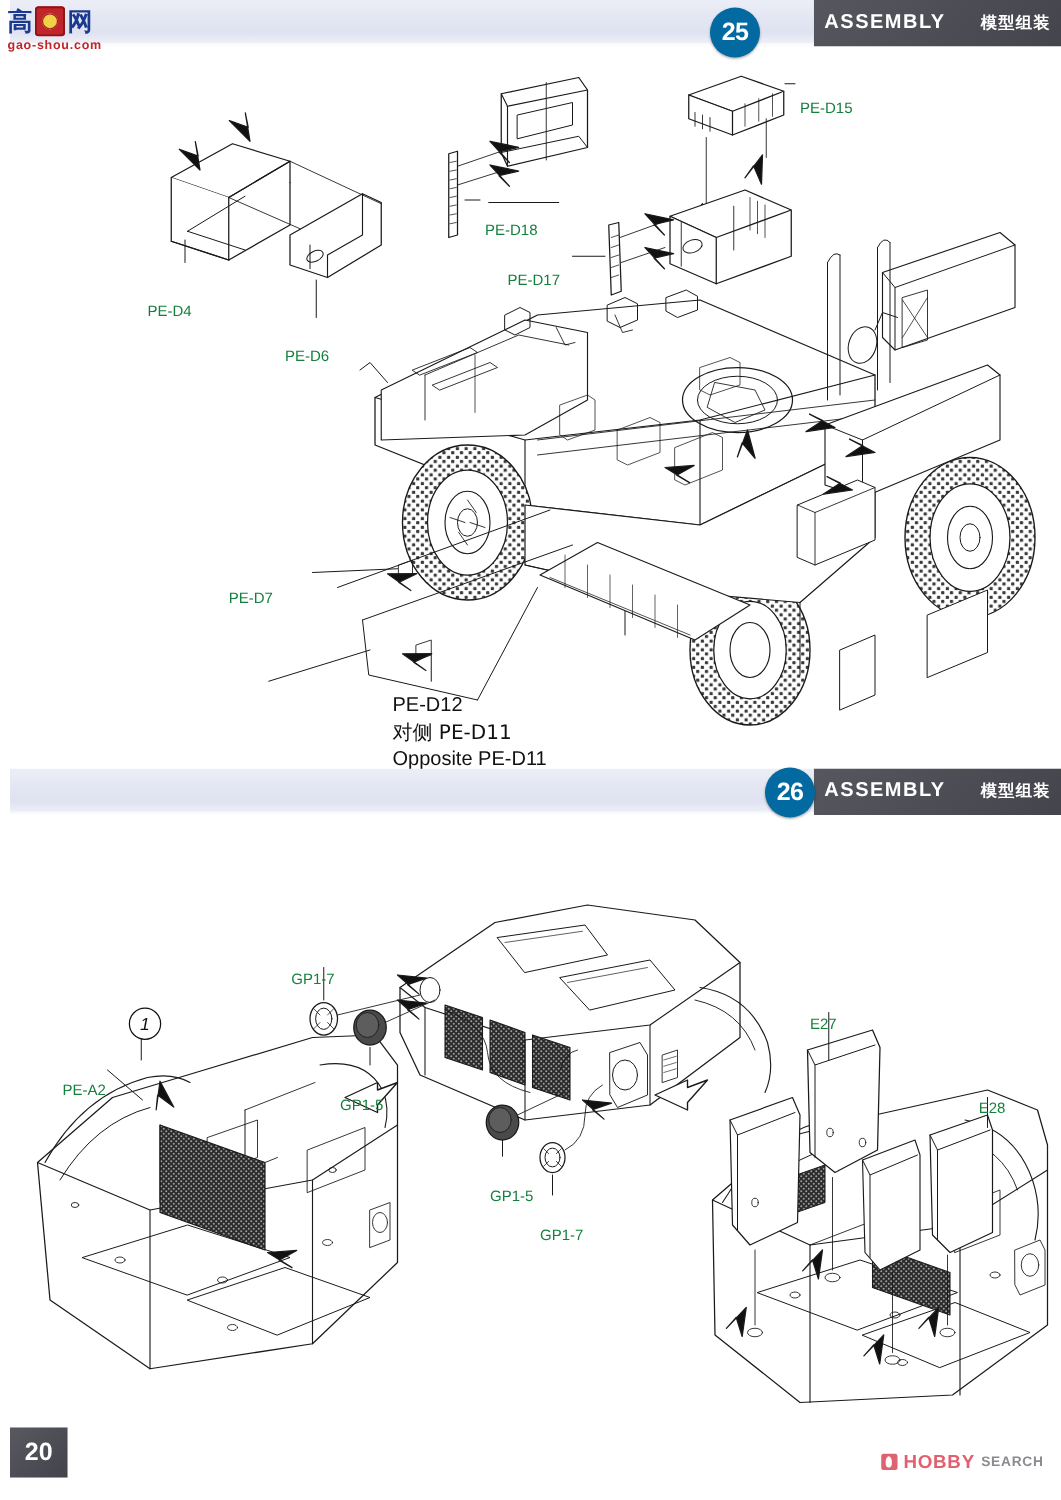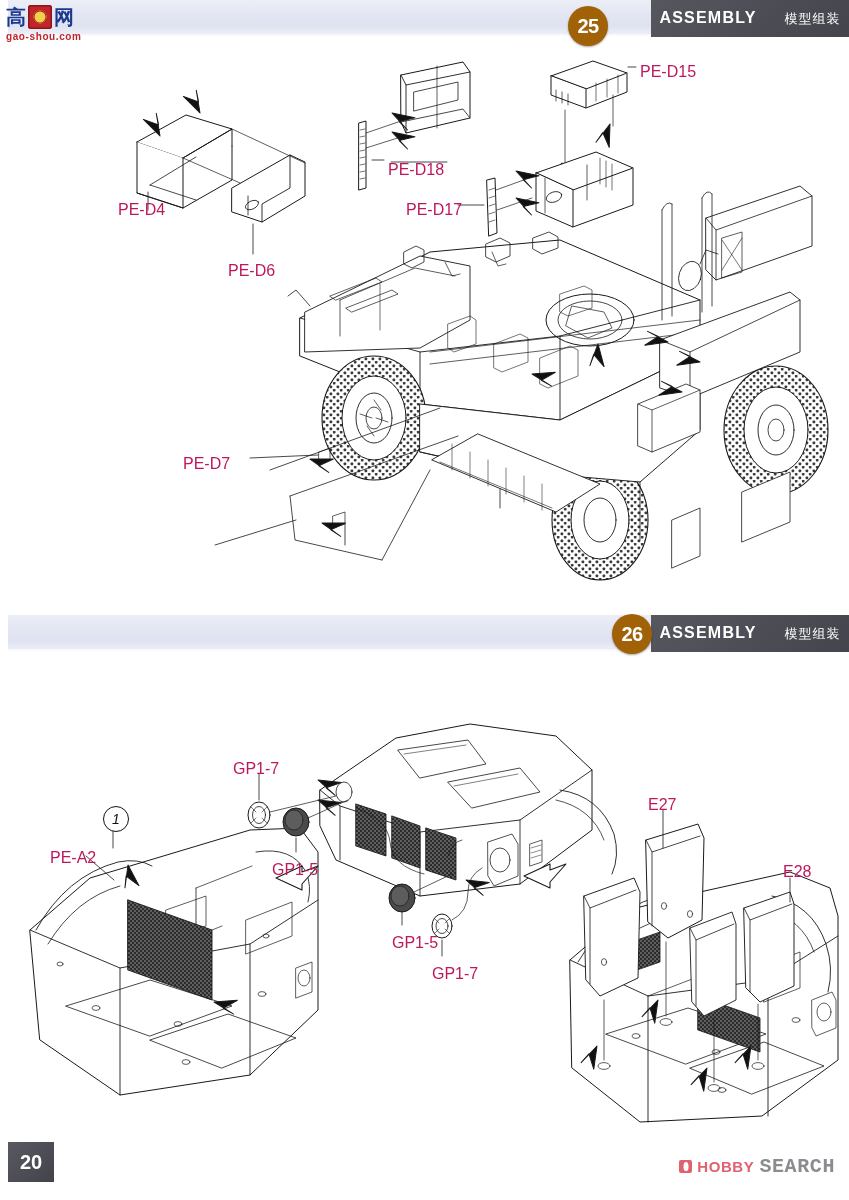--- a/index.html
+++ b/index.html
@@ -17,34 +17,34 @@
     flex:1;
     background:linear-gradient(180deg,#eceef7 0%,#e2e5f2 45%,#dfe2f0 70%,#f2f3f9 100%);
     position:relative;
   }
   .hdr-gradient::after{
     content:"";position:absolute;left:0;right:0;bottom:0;height:3px;
     background:linear-gradient(180deg,#f4f5fa,#ffffff);
   }
   .step-badge{
     position:absolute;width:40px;height:40px;border-radius:50%;
-    background:#a16207;color:#fff;display:flex;align-items:center;justify-content:center;
+    background:#0369a1;color:#fff;display:flex;align-items:center;justify-content:center;
     font-size:20px;font-weight:bold;letter-spacing:-0.5px;
     box-shadow:0 1px 2px rgba(0,0,0,.35);
     z-index:4;
   }
   .assembly-block{
     width:198px;background:#4c4c55;
     display:flex;flex-direction:row;align-items:center;justify-content:center;
     color:#fff;line-height:1.05;
     background-image:linear-gradient(135deg,rgba(255,255,255,.06) 0%,rgba(0,0,0,.10) 100%);
     gap:28px;
   }
   .assembly-en{font-size:16px;font-weight:bold;letter-spacing:1.2px;}
-  .assembly-cn{font-size:13px;font-weight:normal;letter-spacing:1px;margin-top:1px;
+  .assembly-cn{font-size:13px;font-weight:bold;letter-spacing:1px;margin-top:1px;
     font-family:"DejaVu Sans",sans-serif;}
 
   
   .site-logo{position:absolute;left:6px;top:3px;width:108px;height:40px;z-index:6;}
   .logo-row{display:flex;align-items:center;gap:2px;height:27px;}
   .logo-cn{font-size:20px;font-weight:bold;color:#1b3a8f;font-family:"DejaVu Sans",sans-serif;line-height:1;}
   .logo-seal{width:24px;height:24px;border-radius:3px;background:#c0252b;position:relative;
     box-shadow:inset 0 0 0 1.5px #8d1418;}
   .logo-seal::before{content:"";position:absolute;left:50%;top:50%;transform:translate(-50%,-50%);
     width:13px;height:13px;border-radius:50%;background:#f2d14a;box-shadow:inset 0 0 0 1px #a3231f;}
@@ -57,24 +57,24 @@
     font-size:20px;font-weight:bold;
     background-image:linear-gradient(135deg,rgba(255,255,255,.07),rgba(0,0,0,.12));
   }
 
   
   .hs-watermark{position:absolute;right:14px;bottom:22px;display:flex;align-items:center;gap:5px;}
   .hs-mark{width:13px;height:13px;background:#e0616f;border-radius:2px;position:relative;}
   .hs-mark::after{content:"";position:absolute;left:50%;top:2px;transform:translateX(-50%);
     width:5px;height:9px;background:#fff;border-radius:50% 50% 45% 45%;}
   .hs-hobby{font-size:15px;font-weight:bold;color:#e0616f;letter-spacing:.6px;}
-  .hs-search{font-size:20px;font-weight:bold;color:#8b8b90;letter-spacing:.6px;font-family:Liberation Mono, monospace;}
-
-  
-  .lbl{position:absolute;font-size:16px;color:#be185d;white-space:nowrap;line-height:1.32;}
+  .hs-search{font-size:11px;font-weight:bold;color:#8b8b90;letter-spacing:.6px;}
+
+  
+  .lbl{position:absolute;font-size:12px;color:#15803d;white-space:nowrap;line-height:1.32;margin-top:18px;}
   .lbl-group{position:absolute;font-size:16px;color:#111;line-height:1.34;white-space:nowrap;}
   .lbl-group .cnrow{font-family:"DejaVu Sans",sans-serif;}
 
   
   .circle-callout{
     position:absolute;width:24px;height:24px;border-radius:50%;
     border:1.4px solid #111;display:flex;align-items:center;justify-content:center;
     font-size:14px;color:#111;background:#fff;font-style:italic;
   }
 
@@ -524,29 +524,34 @@
 
   <div class="site-logo">
     <div class="logo-row">
       <span class="logo-cn">高</span>
       <span class="logo-seal"></span>
       <span class="logo-cn">网</span>
     </div>
     <div class="logo-url">gao-shou.com</div>
   </div>
 
-  <div class="lbl" style="left:118px;top:199px;">PE-D4</div>
+  <div class="lbl" style="left:118px;top:224px;">PE-D4</div>
   <div class="lbl" style="left:228px;top:260px;">PE-D6</div>
   <div class="lbl" style="left:388px;top:159px;">PE-D18</div>
   <div class="lbl" style="left:406px;top:199px;">PE-D17</div>
   <div class="lbl" style="left:640px;top:61px;">PE-D15</div>
 
   <div class="lbl" style="left:183px;top:453px;">PE-D7</div>
 
 
+  <div class="lbl-group" style="left:314px;top:554px;">
+    <div>PE-D12</div>
+    <div class="cnrow">对侧 PE-D11</div>
+    <div>Opposite PE-D11</div>
+  </div>
 
   <div class="step-header" style="top:615px;">
     <div class="hdr-gradient"></div>
     <div class="assembly-block">
       <div class="assembly-en">ASSEMBLY</div>
       <div class="assembly-cn">模型组装</div>
     </div>
   </div>
   <div class="step-badge" style="left:568px;top:614px;margin-left:44px;">26</div>
 

